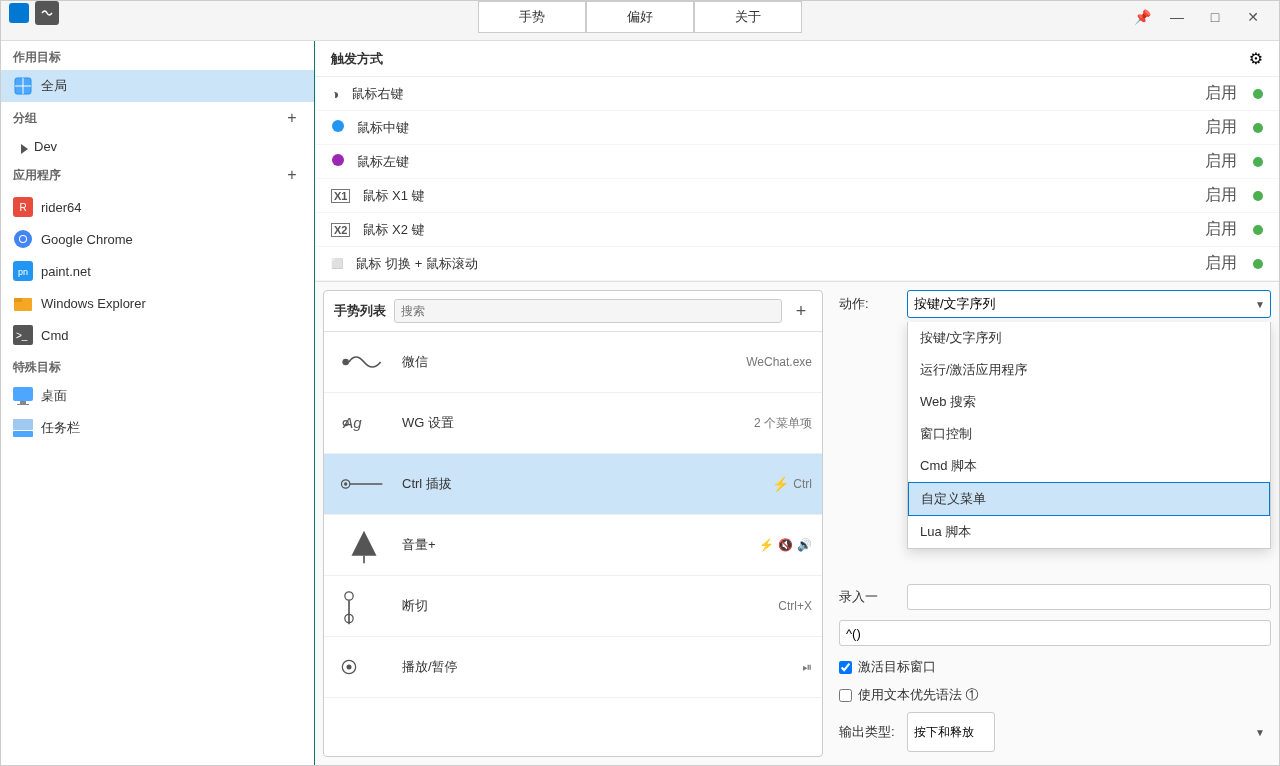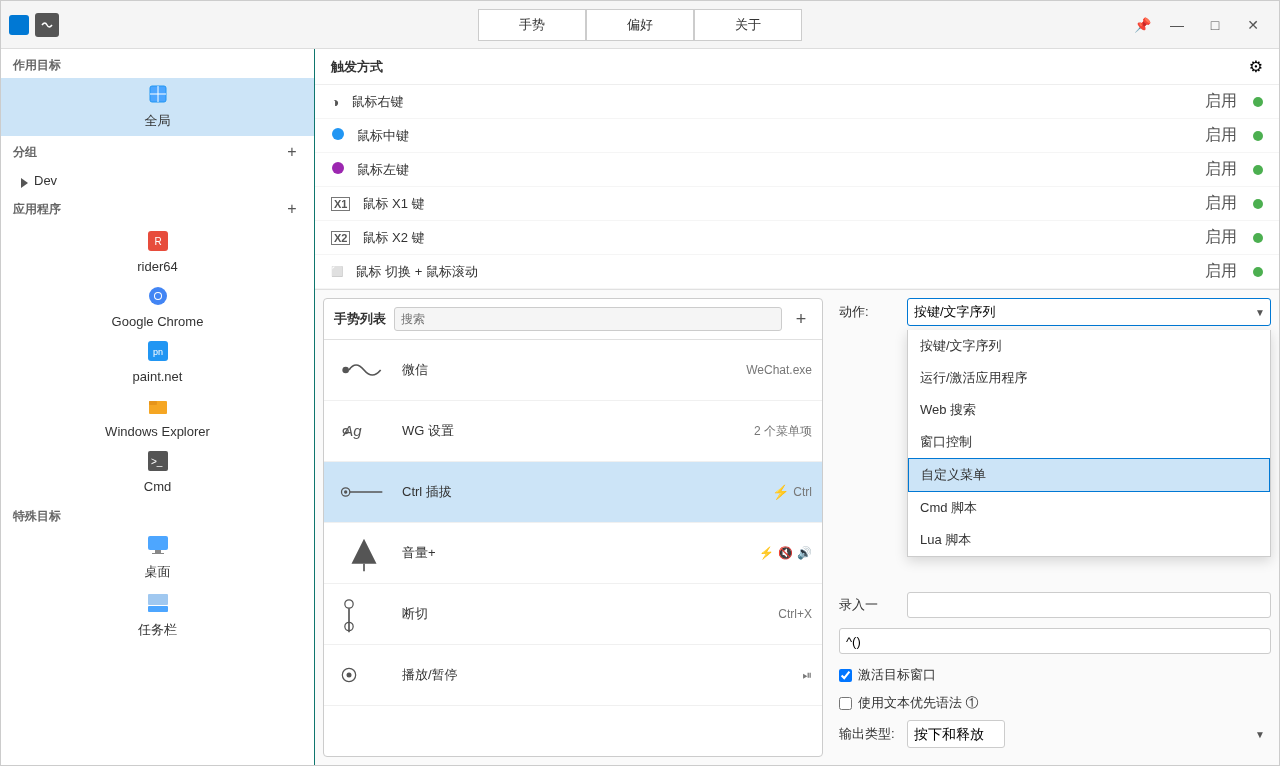--- a/index.html
+++ b/index.html
@@ -15,24 +15,24 @@
     .window {
       width: 1280px;
       height: 766px;
       background: #fff;
       display: flex;
       flex-direction: column;
       border: 1px solid #ccc;
     }
     
     .title-bar {
-      height: 48px;
+      height: 40px;
       background: #f5f5f5;
       display: flex;
-      align-items: center;
+      align-items: flex-start;
       padding: 0 8px;
       border-bottom: 1px solid #ddd;
       position: relative;
     }
     .title-bar-logo {
       display: flex;
       align-items: center;
       gap: 6px;
     }
     .logo-square {
@@ -112,21 +112,20 @@
       width: 20px; height: 20px;
       display: flex; align-items: center; justify-content: center;
       cursor: pointer; color: #555; font-size: 16px;
     }
     .sidebar-item {
       display: flex;
       align-items: center;
       padding: 6px 12px;
       cursor: pointer;
       gap: 8px;
-      flex-direction: column;
     }
     .sidebar-item.active { background: #cce4f7; }
     .sidebar-item-icon {
       width: 20px; height: 20px;
       display: flex; align-items: center; justify-content: center;
     }
     .sidebar-item-label { font-size: 13px; color: #333; }
     .sidebar-group-item {
       display: flex;
       align-items: flex-end;
@@ -244,25 +243,25 @@
       position: relative;
     }
     .action-row {
       display: flex;
       align-items: center;
       gap: 8px;
     }
     .action-label { font-size: 13px; color: #333; width: 60px; flex-shrink: 0; }
     .action-select {
       flex: 1;
-      height: 28px;
+      height: 40px;
       border: 1px solid #ccc;
       border-radius: 3px;
       padding: 0 6px;
-      font-size: 14px;
+      font-size: 12px;
       cursor: pointer;
       background: #fff;
       appearance: none;
       padding-right: 20px;
     }
     .select-wrapper {
       flex: 1;
       position: relative;
     }
     .select-arrow {
@@ -591,22 +590,22 @@
               <div style="height:28px;border:1px solid #0078d4;border-radius:3px;padding:0 20px 0 6px;font-size:13px;background:#fff;display:flex;align-items:center;cursor:pointer;">
                 <span>按键/文字序列</span>
               </div>
               <span class="select-arrow">▼</span>
 
               <div class="dropdown-overlay">
                 <div class="dropdown-item">按键/文字序列</div>
                 <div class="dropdown-item">运行/激活应用程序</div>
                 <div class="dropdown-item">Web 搜索</div>
                 <div class="dropdown-item">窗口控制</div>
+                <div class="dropdown-item">Cmd 脚本</div>
                 <div class="dropdown-item selected" style="background:#cce4f7;border:1px solid #0078d4;">自定义菜单</div>
-                <div class="dropdown-item">Cmd 脚本</div>
                 <div class="dropdown-item">Lua 脚本</div>
               </div>
             </div>
           </div>
 
           <div class="action-row" style="margin-top:260px;">
             <span class="action-label">录入一</span>
             <input class="action-input" type="text" style="">
           </div>
 

